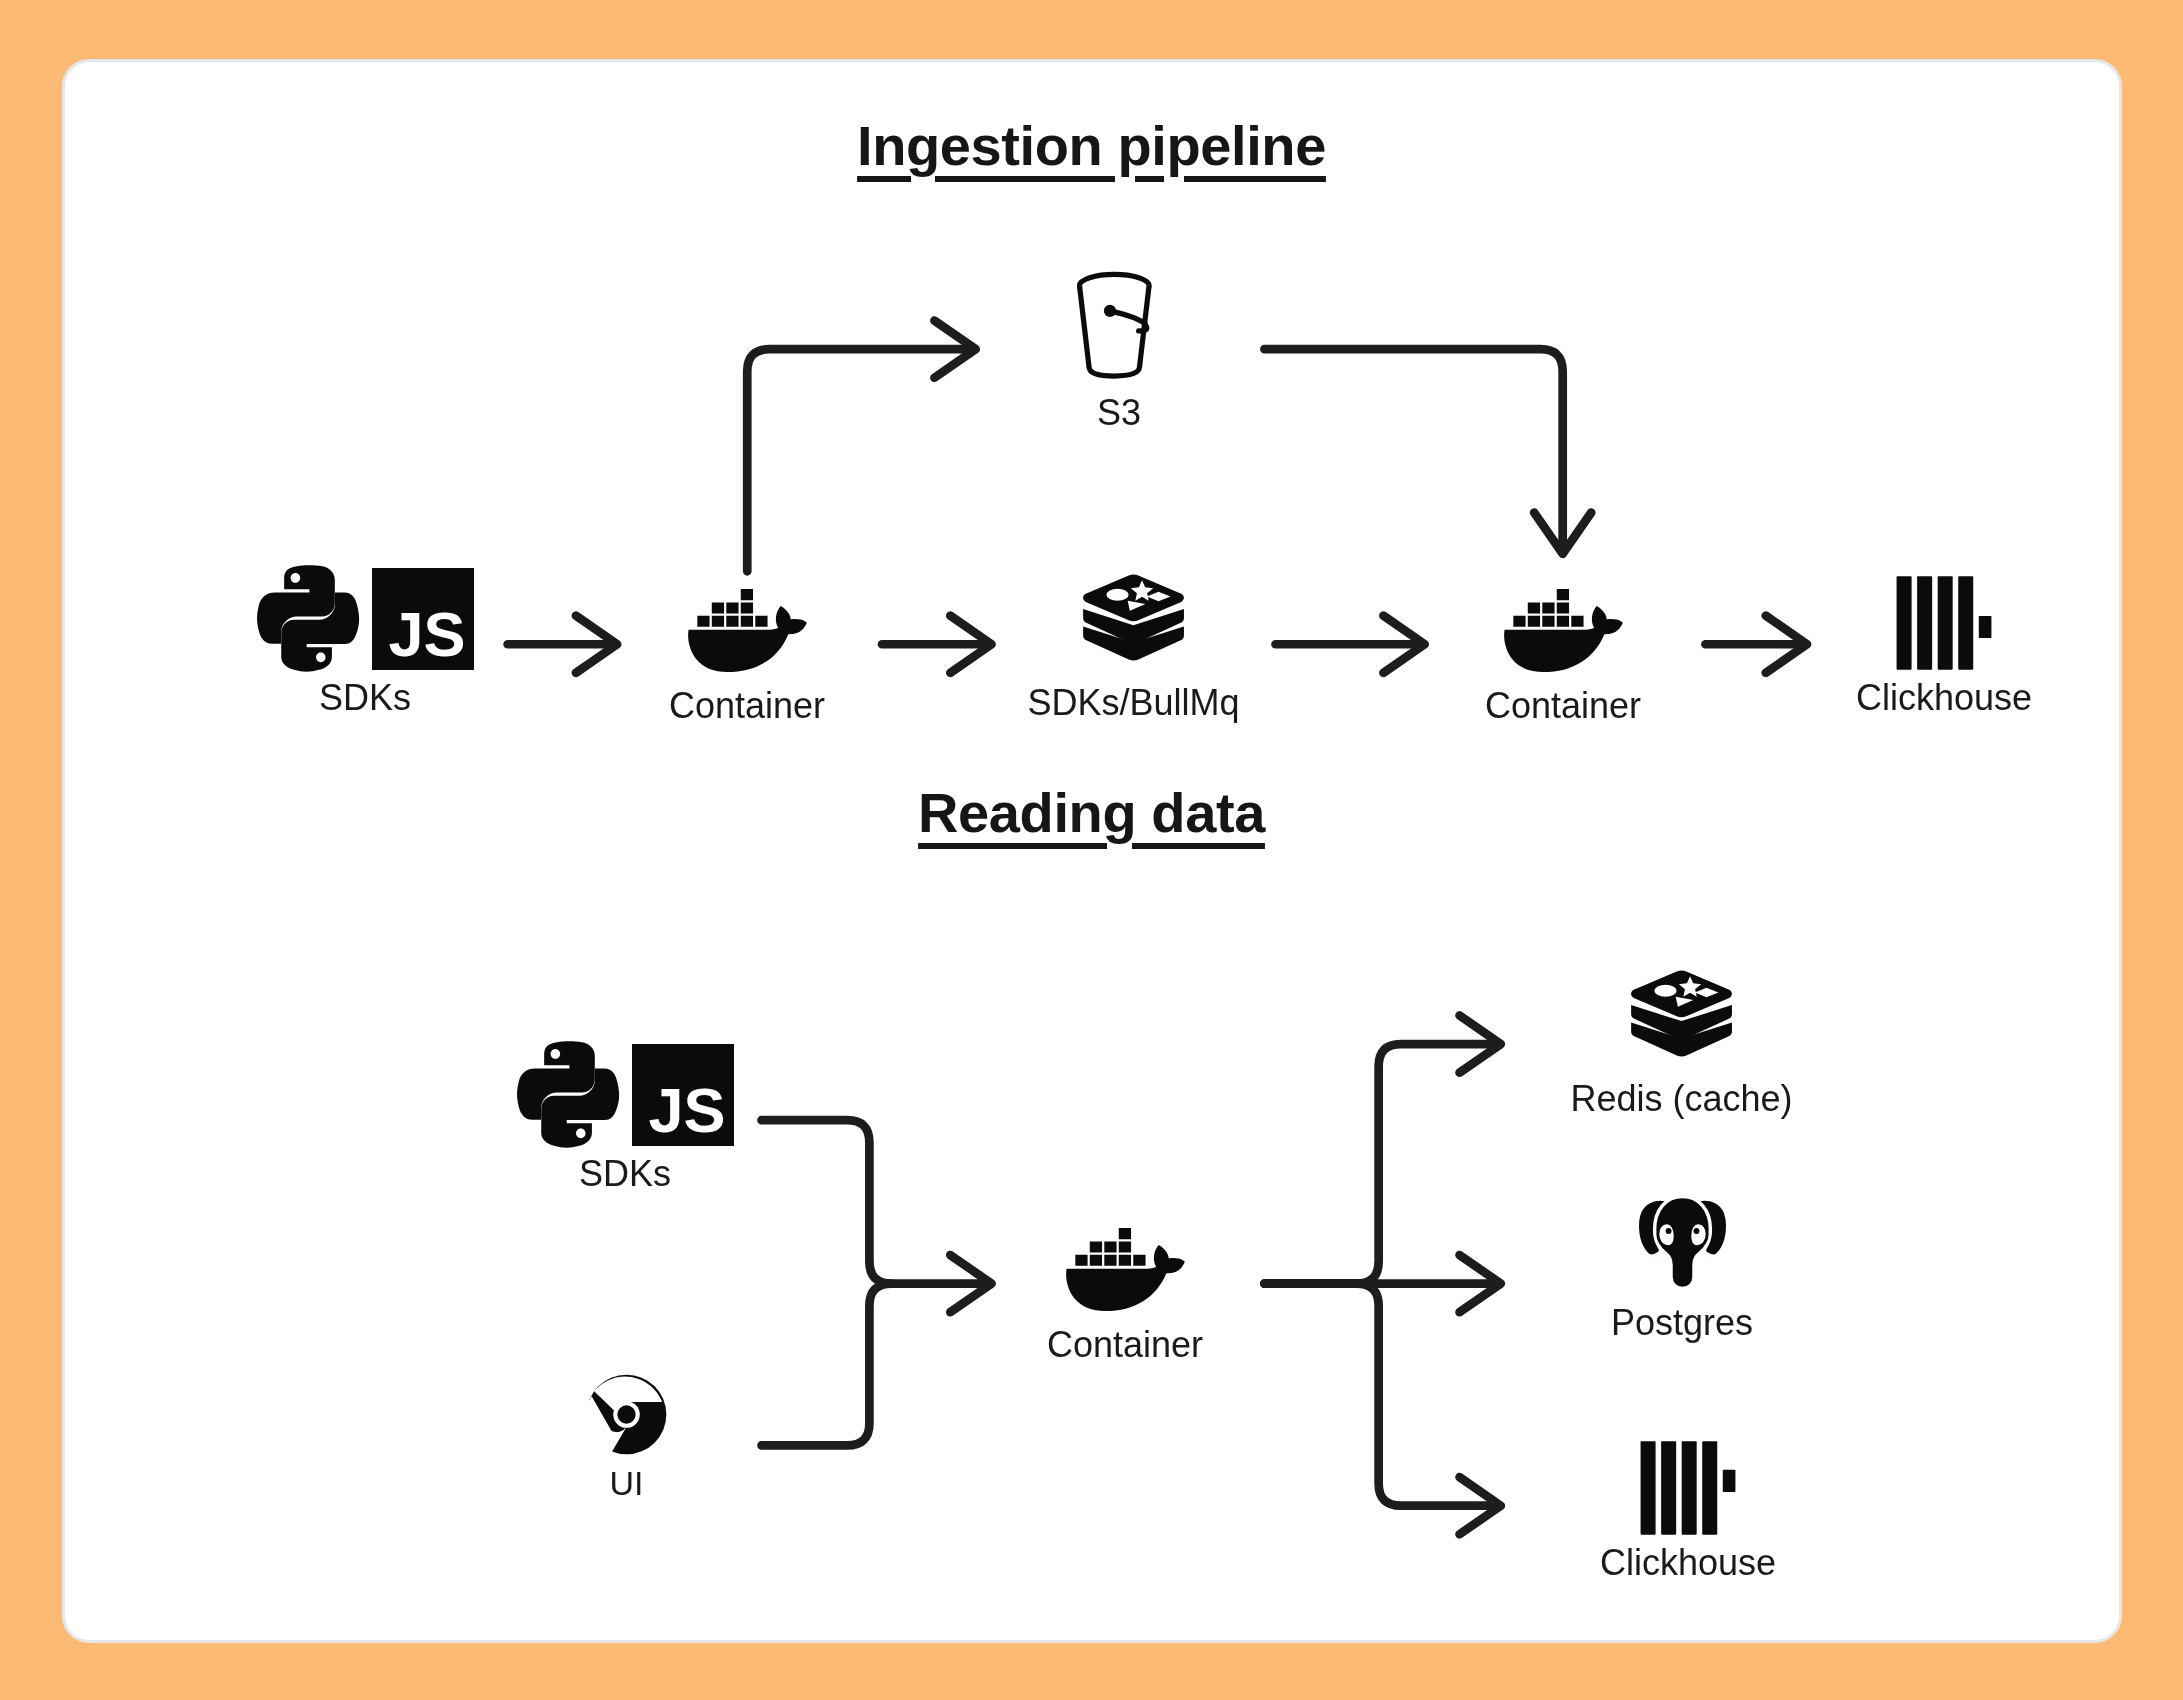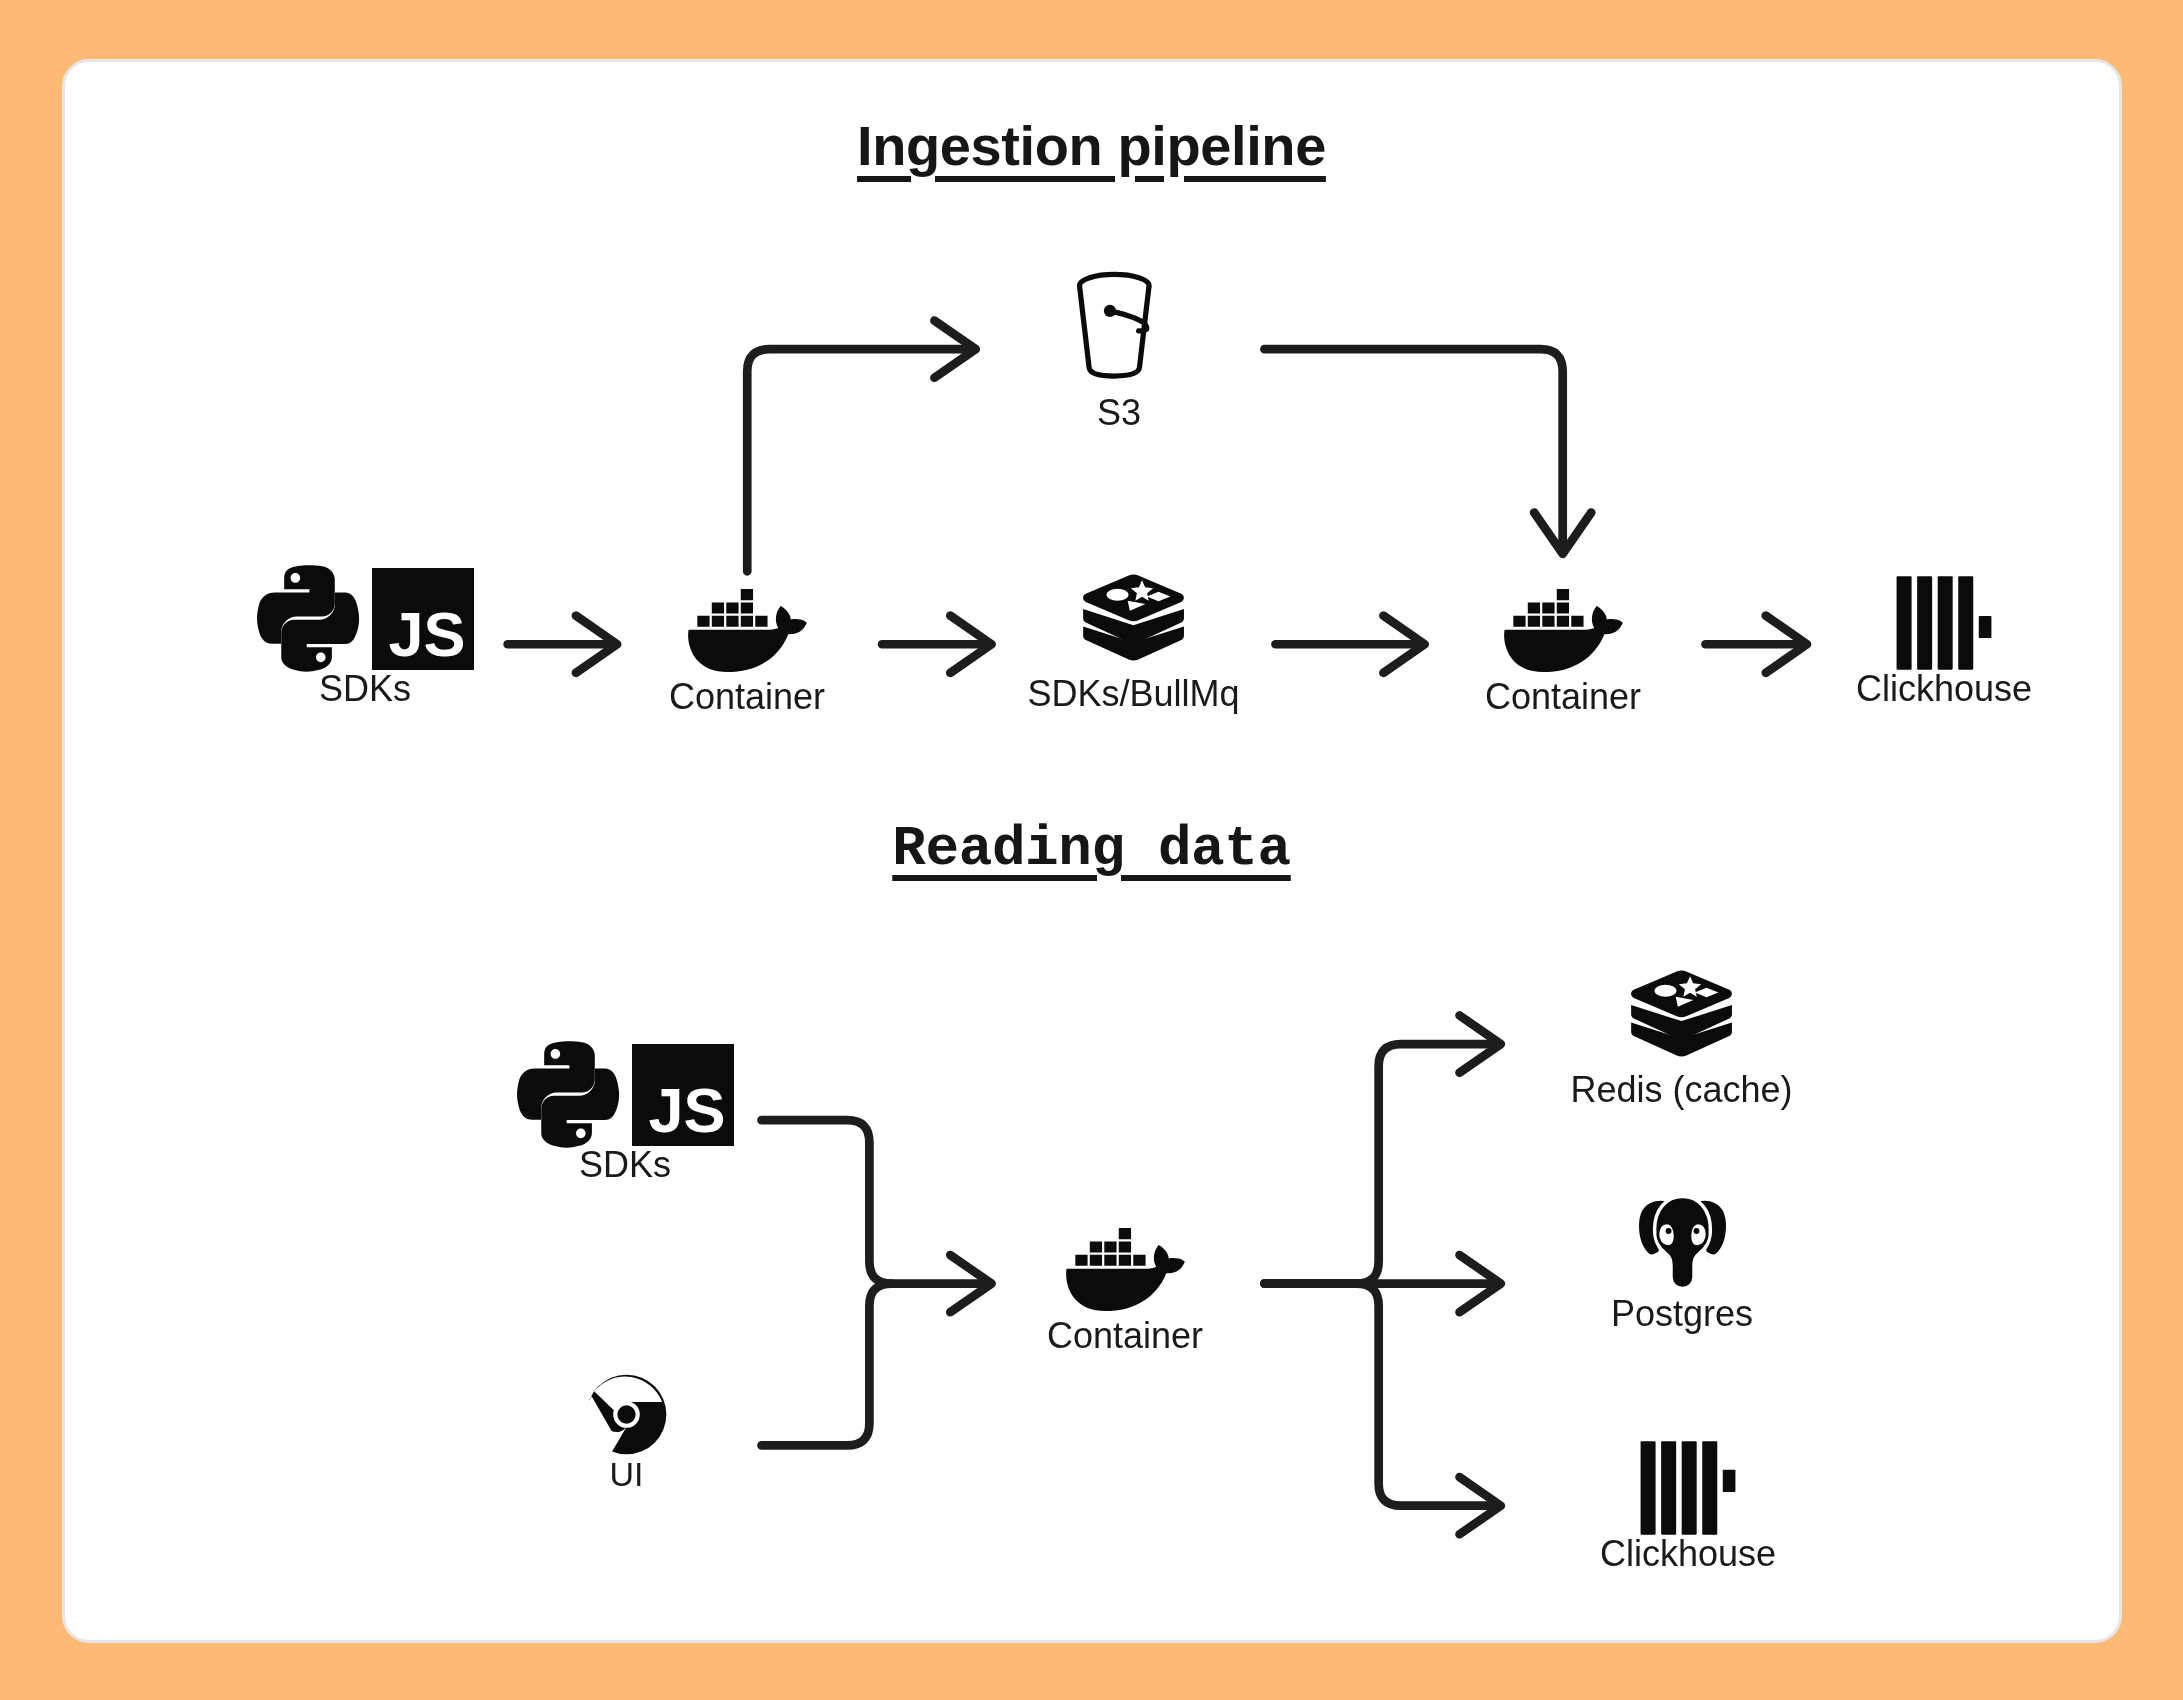--- a/index.html
+++ b/index.html
@@ -35,39 +35,38 @@
     white-space: nowrap;
     text-decoration: underline;
     text-underline-offset: 11px;
     text-decoration-thickness: 5.6px;
   }
   #ingestion-title {
     left: 0; top: 113px; width: 2183px;
     font-size: 56px;
   }
   #reading-title {
-    left: 0; top: 817px; width: 2183px;
+    left: 0; top: 780px; width: 2183px;
     font-size: 56px;
-    font-family: Liberation Mono, monospace;
   }
   .node {
     position: absolute;
     display: flex;
     flex-direction: column;
     align-items: center;
     justify-content: flex-start;
   }
   .node .glyph {
     display: flex;
     align-items: flex-end;
     justify-content: center;
     height: 105px;
   }
   .node .caption {
-    margin-top: 1px;
+    margin-top: 10px;
     font-size: 36px;
     color: #1a1a1a;
     white-space: nowrap;
     line-height: 1;
   }
   .node.small .glyph { height: 94px; }
   .node.small .caption { font-size: 34px; }
   svg { display: block; overflow: visible; }
   #wires {
     position: absolute;

